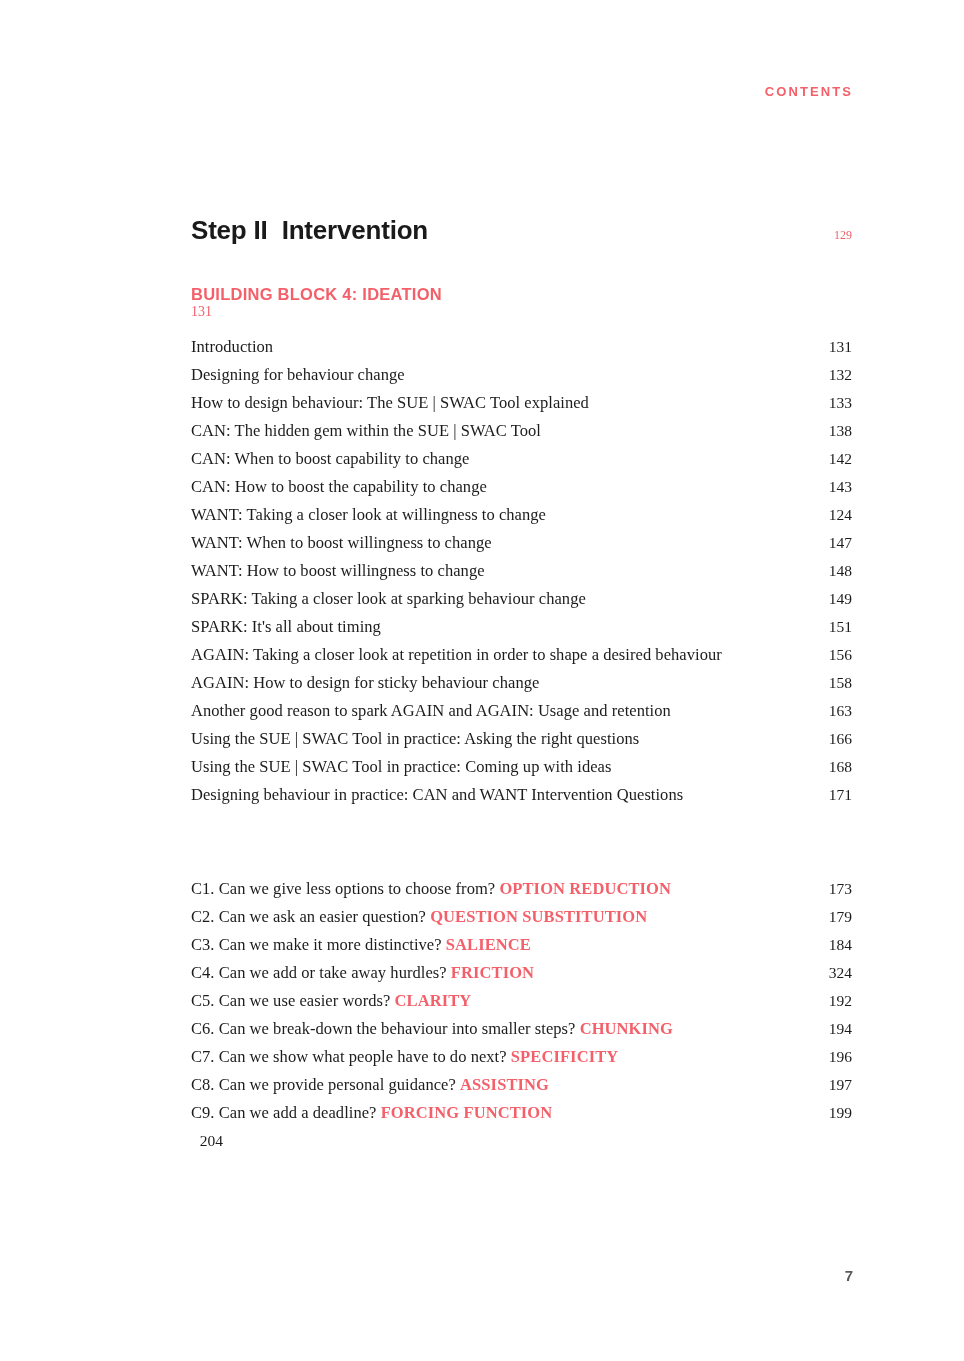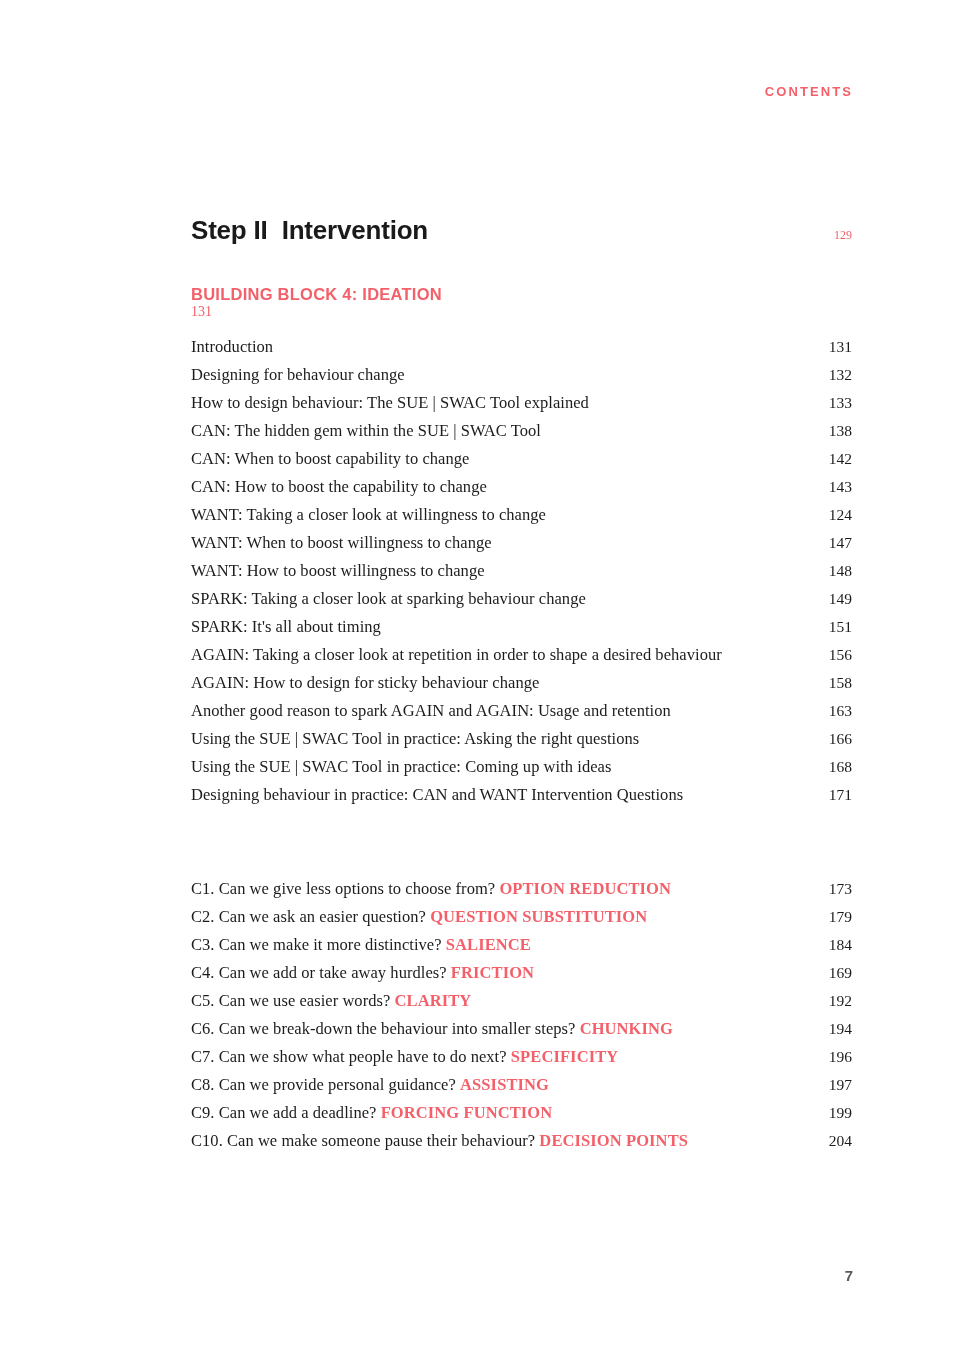--- a/index.html
+++ b/index.html
@@ -235,21 +235,21 @@
         <li class="entry">
           <span class="entry-label"><span>C2. Can we ask an easier question?</span> <span class="kw">QUESTION SUBSTITUTION</span></span>
           <span class="entry-page">179</span>
         </li>
         <li class="entry">
           <span class="entry-label"><span>C3. Can we make it more distinctive?</span> <span class="kw">SALIENCE</span></span>
           <span class="entry-page">184</span>
         </li>
         <li class="entry">
           <span class="entry-label"><span>C4. Can we add or take away hurdles?</span> <span class="kw">FRICTION</span></span>
-          <span class="entry-page">169</span>
+          <span class="entry-page">324</span>
         </li>
         <li class="entry">
           <span class="entry-label"><span>C5. Can we use easier words?</span> <span class="kw">CLARITY</span></span>
           <span class="entry-page">192</span>
         </li>
         <li class="entry">
           <span class="entry-label"><span>C6. Can we break-down the behaviour into smaller steps?</span> <span class="kw">CHUNKING</span></span>
           <span class="entry-page">194</span>
         </li>
         <li class="entry">
@@ -258,21 +258,20 @@
         </li>
         <li class="entry">
           <span class="entry-label"><span>C8. Can we provide personal guidance?</span> <span class="kw">ASSISTING</span></span>
           <span class="entry-page">197</span>
         </li>
         <li class="entry">
           <span class="entry-label"><span>C9. Can we add a deadline?</span> <span class="kw">FORCING FUNCTION</span></span>
           <span class="entry-page">199</span>
         </li>
         <li class="entry">
-          <span class="entry-label"><span>C10. Can we make someone pause their behaviour?</span> <span class="kw">DECISION POINTS</span></span>
           <span class="entry-page">204</span>
         </li>
       </ul>
 
   </div>
 
   <div class="folio">7</div>
 
 </div>
 

